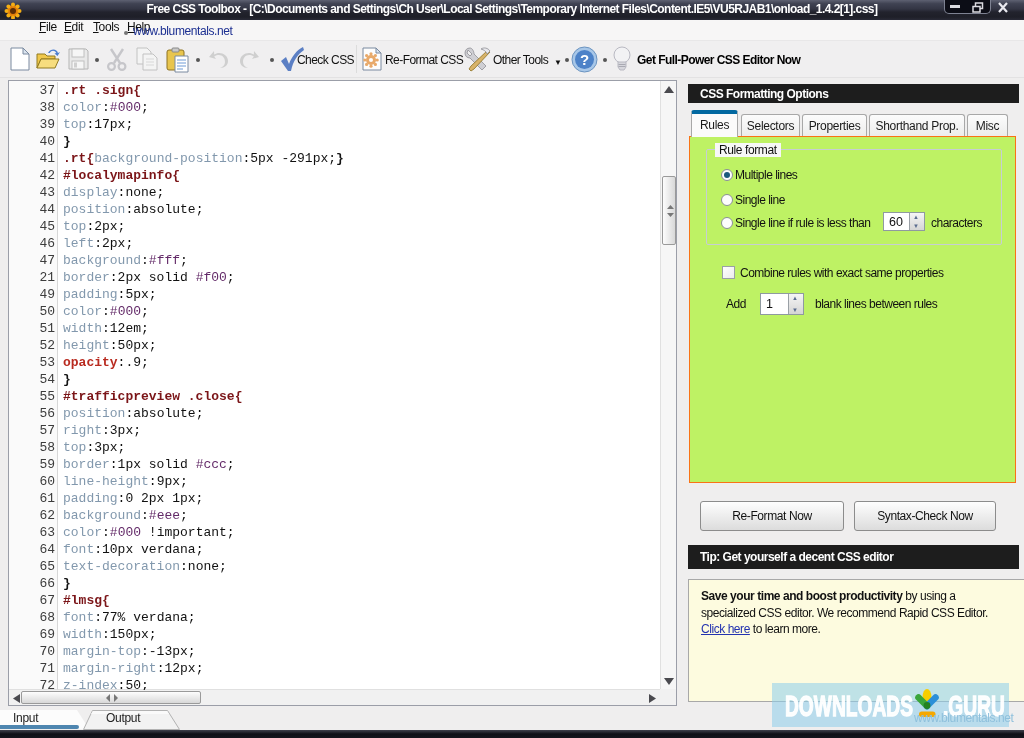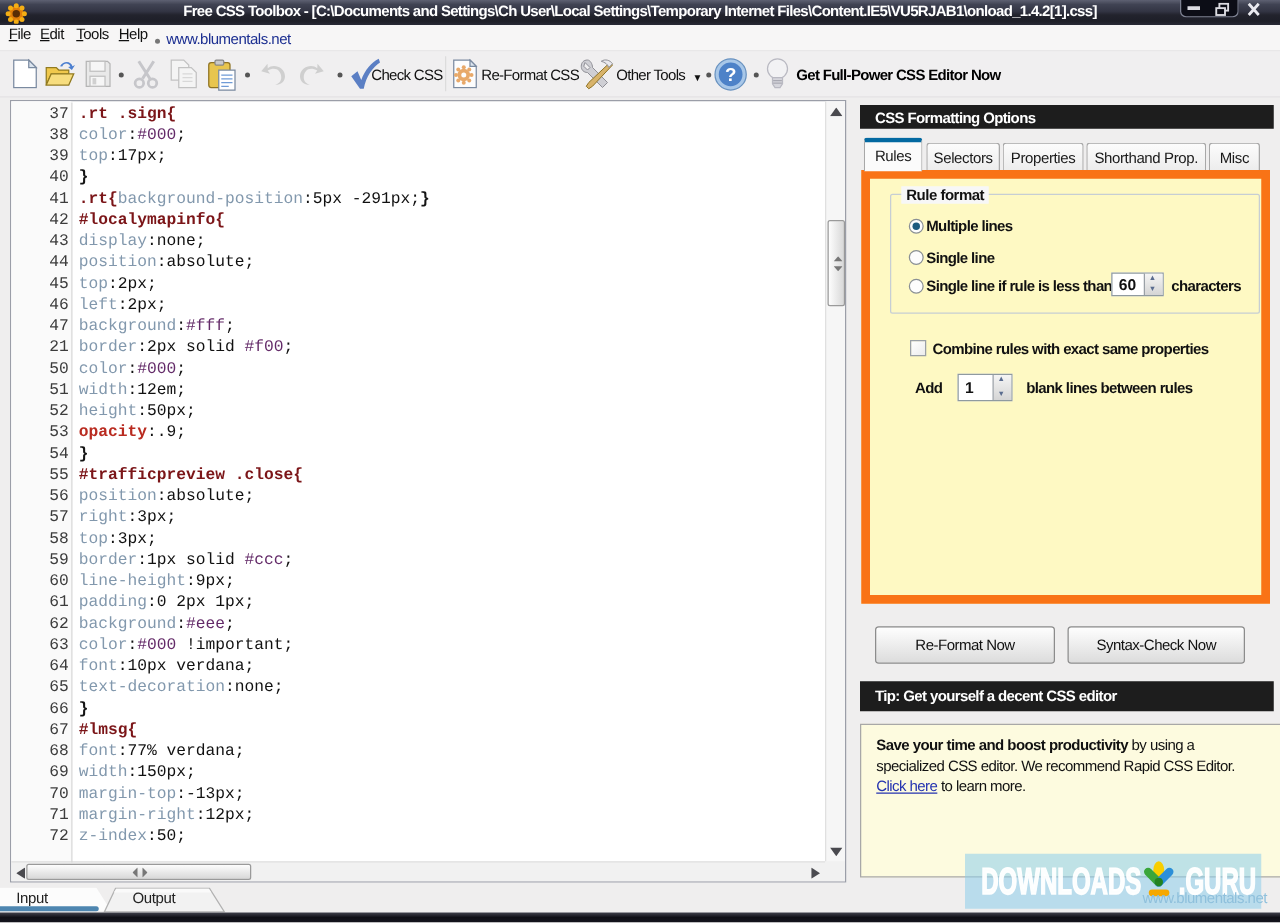--- a/index.html
+++ b/index.html
@@ -13,21 +13,21 @@
 }
 #title-text { left:0; top:0; width:1024px; height:20px; text-align:center;
   color:#fff; font-weight:bold; font-size:12px; line-height:19px; letter-spacing:-0.55px; }
 #winbtns { right:33px; top:0px; width:47px; height:14px; background:#0c0d16;
   border:1px solid #7e8292; border-top:none; border-radius:0 0 5px 5px; }
 .wb { position:absolute; color:#e8e8ee; font-size:10px; }
 
 
 
 #menubar { left:0; top:20px; width:1024px; height:20px; background:#f7f6f6; font-size:12px; letter-spacing:-0.4px; color:#111; }
-#menubar span.mi { position:absolute; top:0; }
+#menubar span.mi { position:absolute; top:0;margin-left:32px; }
 u { text-decoration:underline; }
 #menudot { position:absolute; left:124px; top:31px; width:4px; height:4px; background:#777; border-radius:50%; }
 #weblink { position:absolute; left:133px; top:24px; color:#1c2f91; letter-spacing:-0.4px; font-size:12px; }
 
 
 #toolbar { left:0; top:40px; width:1024px; height:38px; background:#f0eff0; border-top:1px solid #e8e7e8; border-bottom:1px solid #e3e2e3; }
 .tbi { position:absolute; top:47px; }
 .tbdot { position:absolute; top:58px; width:4px; height:4px; background:#555; border-radius:50%; }
 .tbtext { position:absolute; top:53px; font-size:12px; color:#111; letter-spacing:-0.55px; }
 .tbsep { position:absolute; top:45px; height:28px; width:1px; background:#dcdcdc; }
@@ -59,21 +59,21 @@
   clip-path:polygon(0 0, 77px 0, 89px 100%, 0 100%); }
 #tab-input-line { left:0px; top:725px; width:79px; height:4px; background:#4e86b0; border-radius:0 3px 3px 0; }
 .tabtext { position:absolute; top:711px; font-size:12px; letter-spacing:-0.3px; color:#222; }
 
 #bottombar { left:0; top:730px; width:1024px; height:8px; background:linear-gradient(180deg,#40414c,#0f0f16 50%,#15151d); }
 
 
 #hdr1 { left:688px; top:84px; width:331px; height:19px; background:#1d1d1d; color:#fff; font-weight:bold; font-size:12px; letter-spacing:-0.5px; line-height:20px; padding-left:12px; }
 .ptab { position:absolute; top:114px; height:23px; background:linear-gradient(180deg,#fcfcfc,#ececec); border:1px solid #a8a8a8; border-bottom:none; border-radius:3px 3px 0 0; font-size:12px; letter-spacing:-0.3px; color:#1a1a1a; text-align:center; }
 #ptab-rules { left:691px; top:110px; width:47px; height:27px; background:#fbfbfb; border:1px solid #a8a8a8; border-bottom:none; border-top:4px solid #0369a1; z-index:3; }
-#panel-box { left:689px; top:136px; width:327px; height:347px; background:#fef9c3; border:7px solid #f97316;font-weight:bold; }
+#panel-box { left:689px; top:136px; width:327px; height:347px; background:#bef264; border:1px solid #f97316; }
 #groupbox { position:absolute; left:16px; top:12px; width:296px; height:96px; border:1px solid #c6ced4; border-radius:2px; }
 #grouplabel { position:absolute; left:8px; top:-7px; background:#f7f7f7; padding:0 4px; font-size:12px; letter-spacing:-0.4px; color:#111; }
 .radio { position:absolute; width:12px; height:12px; border-radius:50%; border:1px solid #8a9095; background:#fdfdfd; }
 .radio.on::after { content:""; position:absolute; left:2px; top:2px; width:6px; height:6px; border-radius:50%; background:#1b5a7e; }
 .plabel { position:absolute; font-size:12px; letter-spacing:-0.5px; color:#111; }
 .spin { position:absolute; background:#fff; border:1px solid #8f9aa0; }
 .spin .val { position:absolute; left:5px; top:1px; font-size:12.5px; color:#111; }
 .spinbtns { position:absolute; right:0; top:0; width:15px; height:100%; background:linear-gradient(180deg,#f5f5f5,#d5d5d5); border-left:1px solid #9aa0a6; }
 .spinbtns::before { content:"▲"; position:absolute; top:1px; left:3px; font-size:6px; color:#5a6c8f; }
 .spinbtns::after { content:"▼"; position:absolute; bottom:1px; left:3px; font-size:6px; color:#5a6c8f; }
@@ -234,20 +234,21 @@
 <div class="ln"><span class="num">39</span><span class="pr">top</span><span class="v">:17px;</span></div>
 <div class="ln"><span class="num">40</span><span class="br">}</span></div>
 <div class="ln"><span class="num">41</span><span class="sel">.rt{</span><span class="pr">background-position</span><span class="v">:5px -291px;</span><span class="br">}</span></div>
 <div class="ln"><span class="num">42</span><span class="sel">#localymapinfo{</span></div>
 <div class="ln"><span class="num">43</span><span class="pr">display</span><span class="v">:none;</span></div>
 <div class="ln"><span class="num">44</span><span class="pr">position</span><span class="v">:absolute;</span></div>
 <div class="ln"><span class="num">45</span><span class="pr">top</span><span class="v">:2px;</span></div>
 <div class="ln"><span class="num">46</span><span class="pr">left</span><span class="v">:2px;</span></div>
 <div class="ln"><span class="num">47</span><span class="pr">background</span><span class="v">:</span><span class="hx">#fff</span><span class="v">;</span></div>
 <div class="ln"><span class="num">21</span><span class="pr">border</span><span class="v">:2px solid </span><span class="hx">#f00</span><span class="v">;</span></div>
+<div class="ln"><span class="num">49</span><span class="pr">padding</span><span class="v">:5px;</span></div>
 <div class="ln"><span class="num">50</span><span class="pr">color</span><span class="v">:</span><span class="hx">#000</span><span class="v">;</span></div>
 <div class="ln"><span class="num">51</span><span class="pr">width</span><span class="v">:12em;</span></div>
 <div class="ln"><span class="num">52</span><span class="pr">height</span><span class="v">:50px;</span></div>
 <div class="ln"><span class="num">53</span><span class="red">opacity</span><span class="v">:.9;</span></div>
 <div class="ln"><span class="num">54</span><span class="br">}</span></div>
 <div class="ln"><span class="num">55</span><span class="sel">#trafficpreview .close{</span></div>
 <div class="ln"><span class="num">56</span><span class="pr">position</span><span class="v">:absolute;</span></div>
 <div class="ln"><span class="num">57</span><span class="pr">right</span><span class="v">:3px;</span></div>
 <div class="ln"><span class="num">58</span><span class="pr">top</span><span class="v">:3px;</span></div>
 <div class="ln"><span class="num">59</span><span class="pr">border</span><span class="v">:1px solid </span><span class="hx">#ccc</span><span class="v">;</span></div>

